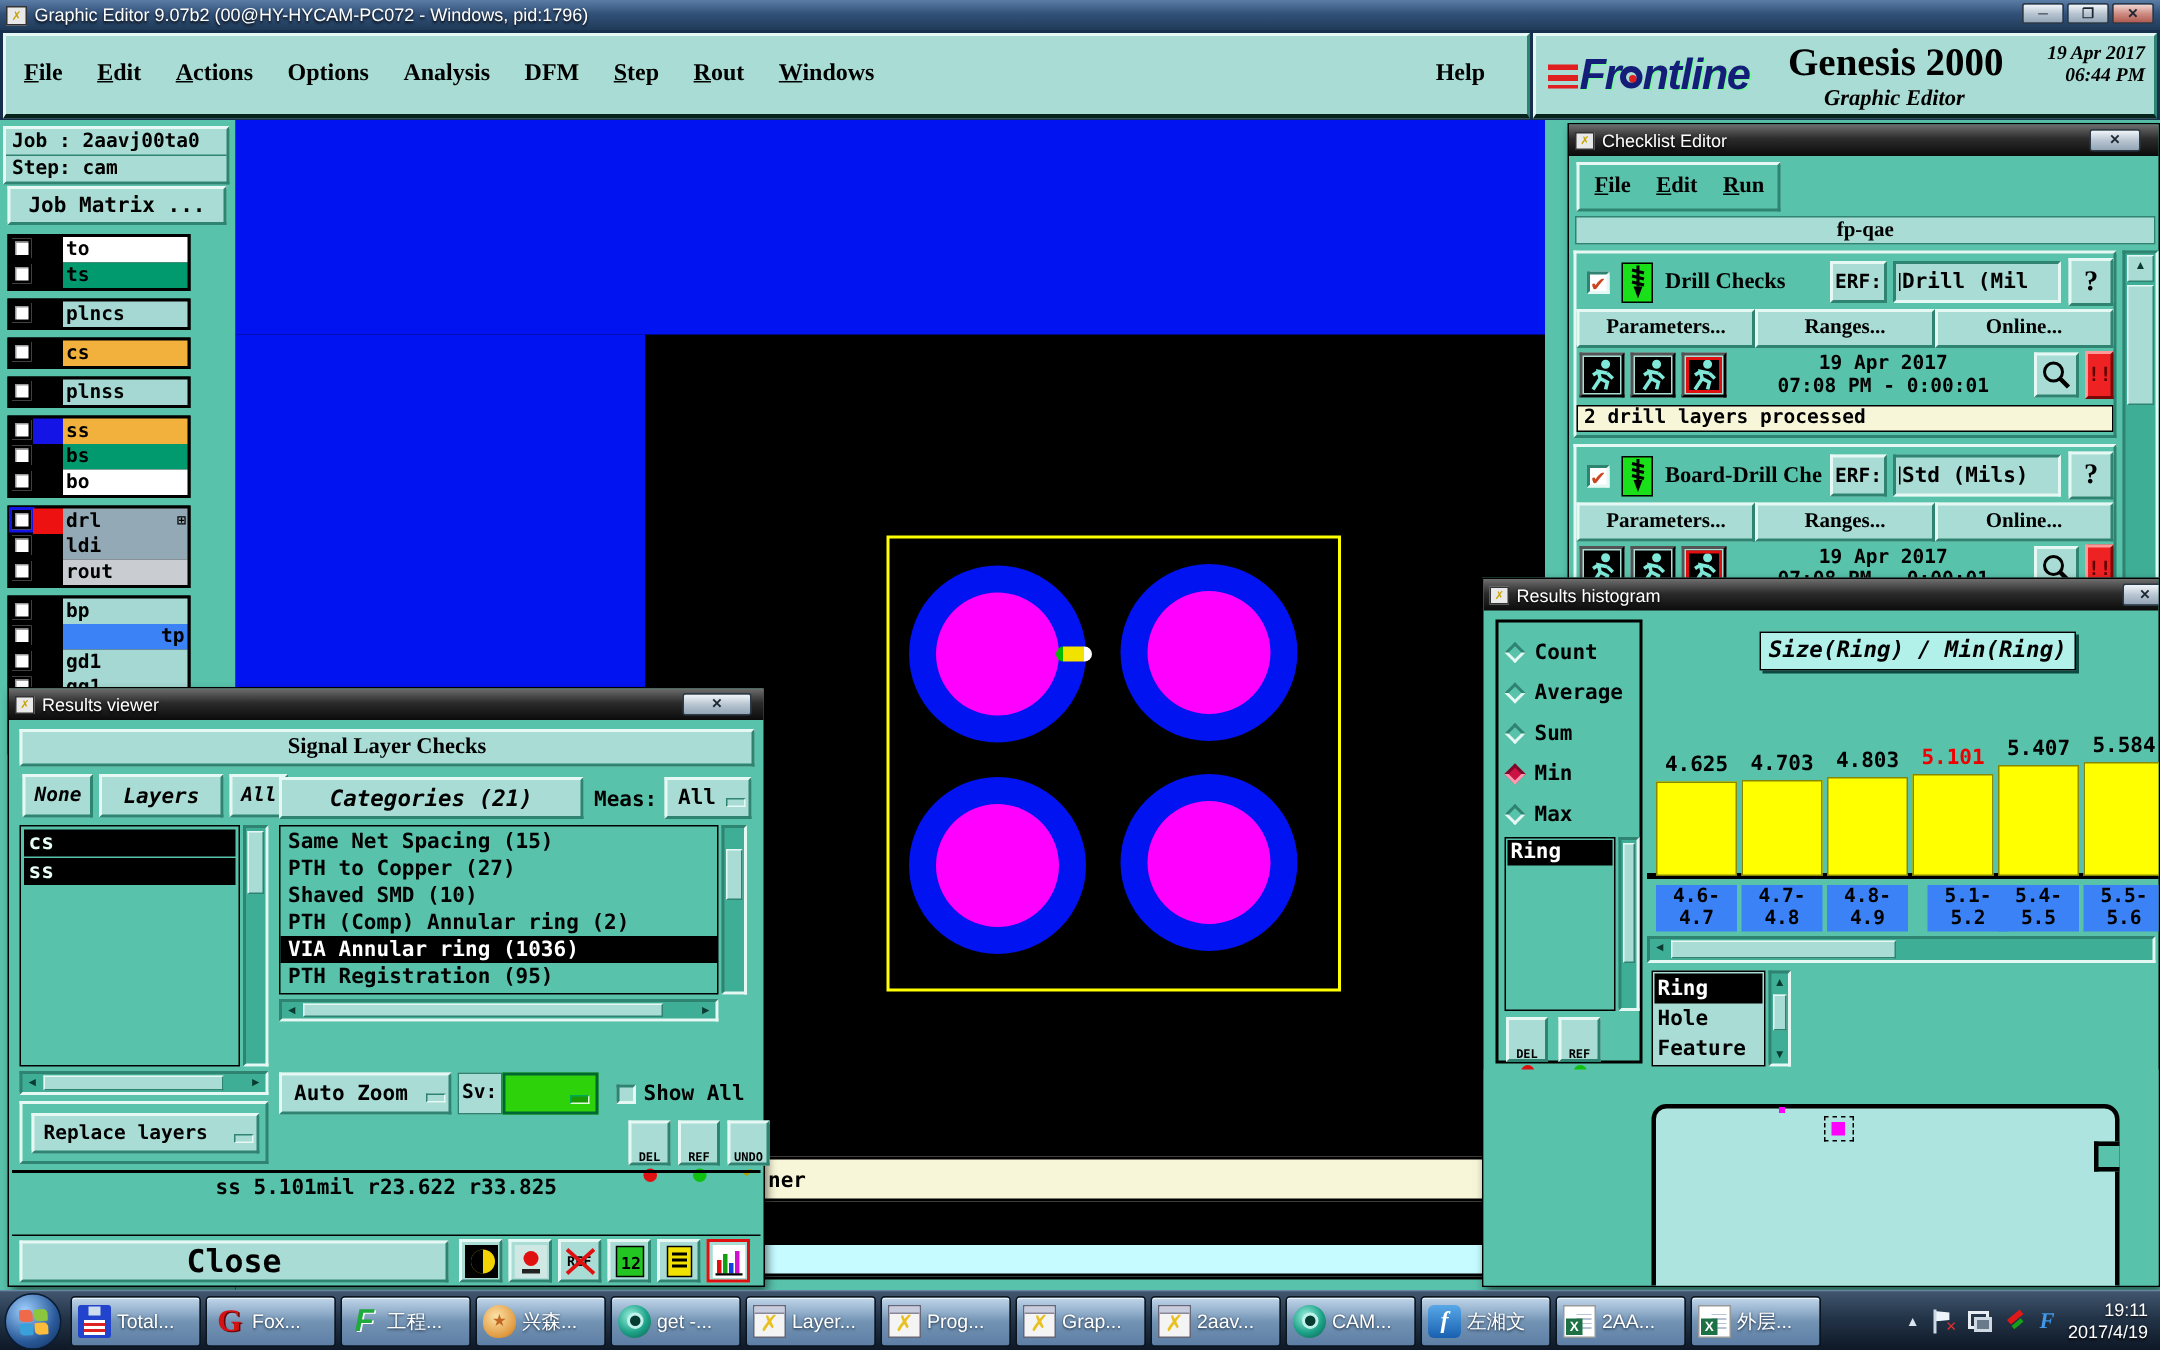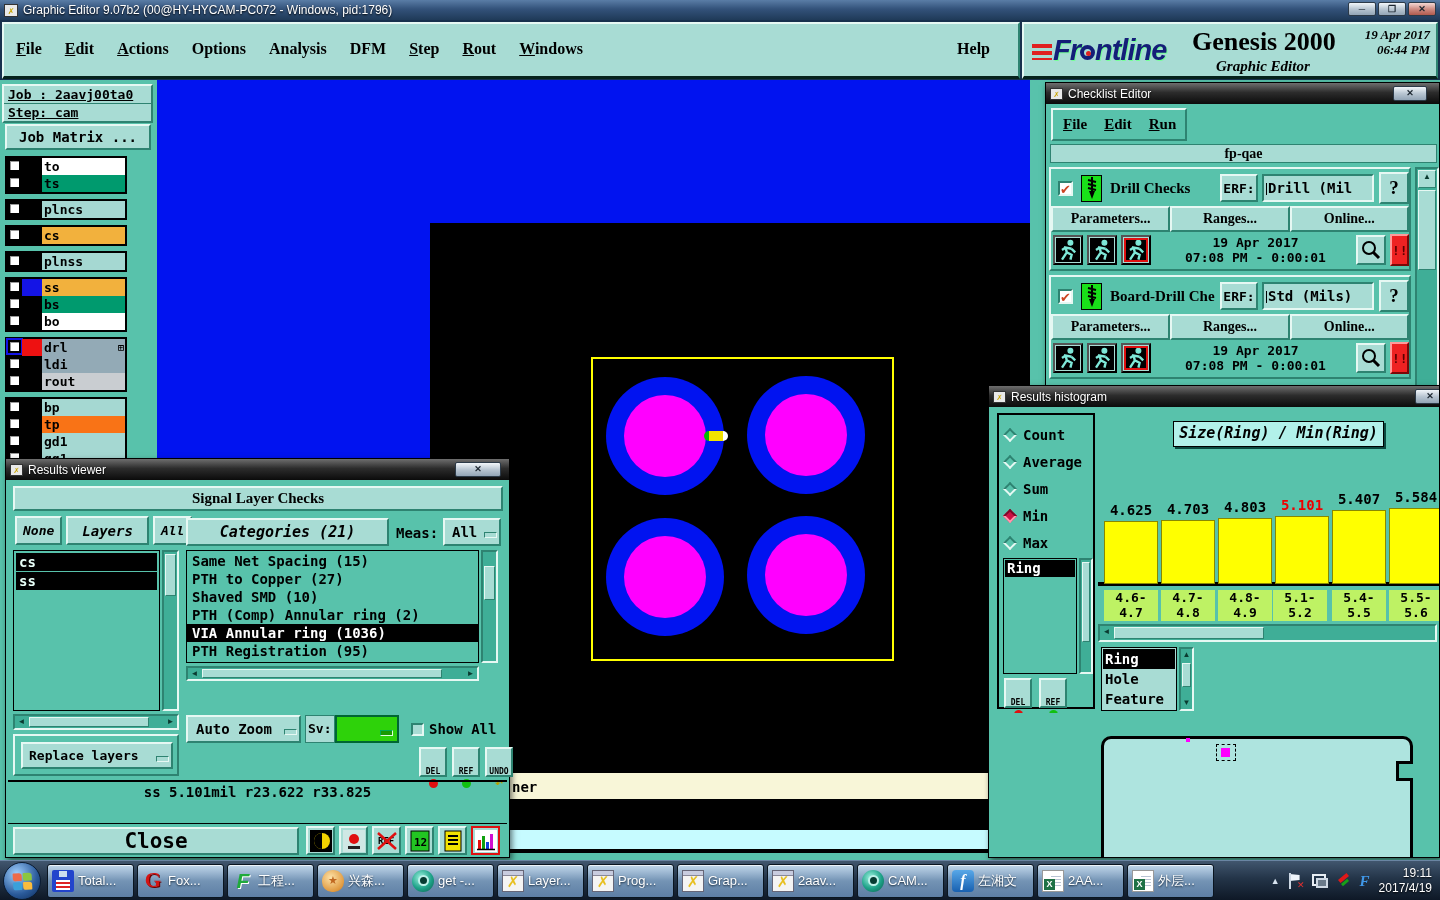--- a/index.html
+++ b/index.html
@@ -37,21 +37,21 @@
 #logo-stripes{display:inline-block;width:20px;height:16px;background:repeating-linear-gradient(180deg,#e02020 0 4px,rgba(0,0,0,0) 4px 7px);margin-right:1px;}
 #logo-o{display:inline-block;width:15px;height:15px;border:4px solid #141e78;border-radius:50%;position:relative;}
 #logo-o::after{content:"";position:absolute;left:2px;top:2px;width:5px;height:5px;background:#e02020;border-radius:50%;}
 #brand-product{position:absolute;left:168px;top:3px;font:bold 26px "Liberation Serif",serif;color:#000;}
 #brand-sub{position:absolute;left:192px;top:34px;font:italic bold 15px "Liberation Serif",serif;color:#000;}
 #brand-date{position:absolute;right:6px;top:3px;text-align:right;font:italic bold 13px "Liberation Serif",serif;line-height:15px;color:#000;}
 
 
 #main-content{position:absolute;left:0;top:80px;width:1440px;height:780px;background:var(--win);z-index:1;}
 #sidebar{position:absolute;left:0;top:0;width:157px;height:780px;background:var(--win);}
-#job-panel{position:absolute;left:2px;top:4px;width:151px;background:var(--panel);border-style:solid;border-width:2px;border-color:var(--lt) var(--dk) var(--dk) var(--lt);text-decoration:underline;}
+#job-panel{position:absolute;left:2px;top:4px;width:151px;background:var(--panel);border-style:solid;border-width:2px;border-color:var(--lt) var(--dk) var(--dk) var(--lt);}
 #job-panel div{font:bold 13px "DejaVu Sans Mono",monospace;padding:1px 4px;border-bottom:1px solid var(--dk);}
 #job-panel div:last-child{border-bottom:none;}
 #job-matrix{position:absolute;left:5px;top:44px;width:146px;height:26px;font-size:14px;text-align:center;line-height:21px;}
 #layer-groups{position:absolute;left:5px;top:76px;width:122px;}
 .layer-group{border:2px solid #000;margin-bottom:5px;background:#000;}
 .layer-row{display:flex;height:17px;align-items:stretch;}
 .lcheck{width:13px;height:13px;background:#fff;border:2px solid #000;box-shadow:inset 1px 1px 0 #999;margin:1px;flex:none;}
 .lcheck.active{box-shadow:inset 1px 1px 0 #999,0 0 0 2px #1414e6;}
 .lswatch{width:20px;flex:none;}
 .llabel{flex:1;font:bold 13px "DejaVu Sans Mono",monospace;color:#000;padding:0 2px;line-height:17px;position:relative;white-space:nowrap;overflow:hidden;}
@@ -173,21 +173,21 @@
 #hist-left-list{position:absolute;left:4px;top:143px;width:74px;height:116px;background:var(--win);border:1px solid #000;padding:1px;}
 .hl-item{height:17px;font:bold 14px "DejaVu Sans Mono",monospace;line-height:17px;padding-left:2px;}
 .hl-item.selected{background:#000;color:#fff;}
 #hist-llscroll{left:80px;top:143px;width:14px;height:116px;}
 #hist-llscroll .vthumb{top:2px;height:80px;}
 #hist-delref{position:absolute;left:5px;top:263px;display:flex;gap:7px;}
 #chart-title{position:absolute;left:184px;top:35px;width:211px;height:26px;background:#b2f1ea;border:1px solid #000;box-shadow:2px 2px 0 #0a4a40;font:italic bold 15px "DejaVu Sans Mono",monospace;text-align:center;line-height:23px;}
 #hist-baseline{position:absolute;left:109px;top:196px;width:343px;height:4px;background:#000;}
 .hbar{position:absolute;background:#ffff00;border:1px solid #888800;}
 .hval{position:absolute;font:bold 14px "DejaVu Sans Mono",monospace;text-align:center;}
-.hrange{position:absolute;height:31px;background:#bef264;font:bold 13px "DejaVu Sans Mono",monospace;text-align:center;line-height:15px;}
+.hrange{position:absolute;height:31px;background:#3b82f6;font:bold 13px "DejaVu Sans Mono",monospace;text-align:center;line-height:15px;}
 #hist-hscroll{position:absolute;left:109px;top:238px;width:339px;height:18px;}
 #hist-typebox{position:absolute;left:112px;top:261px;width:76px;height:64px;background:var(--panel);border:1px solid #000;padding:1px;}
 .ht-item{height:20px;font:bold 14px "DejaVu Sans Mono",monospace;line-height:20px;padding-left:2px;white-space:nowrap;}
 .ht-item.selected{background:#000;color:#fff;}
 #hist-tscroll{left:190px;top:261px;width:15px;height:64px;}
 #hist-tscroll .vthumb{top:14px;height:24px;}
 #hist-respanel{position:absolute;left:210px;top:261px;width:240px;height:64px;background:var(--win);border-left:2px solid #000;}
 #res-label{position:absolute;left:0;right:0;top:2px;text-align:center;font:bold 14px "DejaVu Sans Mono",monospace;}
 #res-value{position:absolute;left:6px;top:22px;font:bold 14px "DejaVu Sans Mono",monospace;}
 #res-slider{position:absolute;left:4px;top:40px;width:232px;height:16px;background:#3fae97;border:2px solid;border-color:var(--dk) var(--lt) var(--lt) var(--dk);}
@@ -361,21 +361,21 @@
         </div>
         <div class="layer-group">
           <div class="layer-row">
             <span class="lcheck"></span>
             <span class="lswatch" style="background: rgb(0, 0, 0);"></span>
             <span class="llabel" style="background: rgb(165, 216, 210);">bp</span>
           </div>
           <div class="layer-row">
             <span class="lcheck"></span>
             <span class="lswatch" style="background: rgb(0, 0, 0);"></span>
-            <span class="llabel" style="background: #f97316;">tp</span>
+            <span class="llabel" style="background: #3b82f6; text-align: right;">tp</span>
           </div>
           <div class="layer-row">
             <span class="lcheck"></span>
             <span class="lswatch" style="background: rgb(0, 0, 0);"></span>
             <span class="llabel" style="background: rgb(165, 216, 210);">gd1</span>
           </div>
           <div class="layer-row">
             <span class="lcheck"></span>
             <span class="lswatch" style="background: rgb(0, 0, 0);"></span>
             <span class="llabel" style="background: rgb(165, 216, 210);">gg1</span>
@@ -475,20 +475,21 @@
           <div class="cl-times">
             <div>19 Apr 2017</div>
             <div>07:08 PM - 0:00:01</div>
           </div>
           <button class="btn cl-zoom"><svg width="22" height="22" viewBox="0 0 22 22">
               <circle cx="9" cy="9" r="6" fill="none" stroke="#000" stroke-width="2"></circle>
               <path d="M13.5 13.5 L19 19" stroke="#000" stroke-width="3"></path>
             </svg></button>
           <button class="cl-bang">!!</button>
         </div>
+        <div class="cl-status">2 drill layers processed</div>
       </div>
       <div class="cl-section">
         <div class="cl-row1">
           <span class="cl-check">
             <span class="cl-checkmark">✔</span>
           </span>
           <span class="drill-icon">
             <svg width="14" height="24" viewBox="0 0 14 24">
               <path d="M7 1 V15 M3 4 L11 6 M3 8 L11 10 M3 12 L11 14" stroke="#000" stroke-width="2"></path>
               <path d="M4 15 L7 23 L10 15 Z" fill="#000"></path>
@@ -727,21 +728,21 @@
       <div>4.8</div>
     </div>
     <div class="hbar" style="left: 229px; width: 54px; top: 132px; height: 66px; background: rgb(255, 255, 0);"></div>
     <div class="hval" style="left: 223px; width: 66px; top: 113px; color: rgb(0, 0, 0);">4.803</div>
     <div class="hrange" style="left: 229px; width: 54px; top: 204px;">
       <div>4.8-</div>
       <div>4.9</div>
     </div>
     <div class="hbar" style="left: 286px; width: 54px; top: 130px; height: 68px; background: rgb(255, 255, 0);"></div>
     <div class="hval" style="left: 280px; width: 66px; top: 111px; color: rgb(238, 0, 0);">5.101</div>
-    <div class="hrange" style="left: 284px; width: 54px; top: 204px;">
+    <div class="hrange" style="left: 296px; width: 54px; top: 204px;">
       <div>5.1-</div>
       <div>5.2</div>
     </div>
     <div class="hbar" style="left: 343px; width: 54px; top: 124px; height: 74px; background: rgb(255, 255, 0);"></div>
     <div class="hval" style="left: 337px; width: 66px; top: 105px; color: rgb(0, 0, 0);">5.407</div>
     <div class="hrange" style="left: 343px; width: 54px; top: 204px;">
       <div>5.4-</div>
       <div>5.5</div>
     </div>
     <div class="hbar" style="left: 400px; width: 54px; top: 122px; height: 76px; background: rgb(255, 255, 0);"></div>

